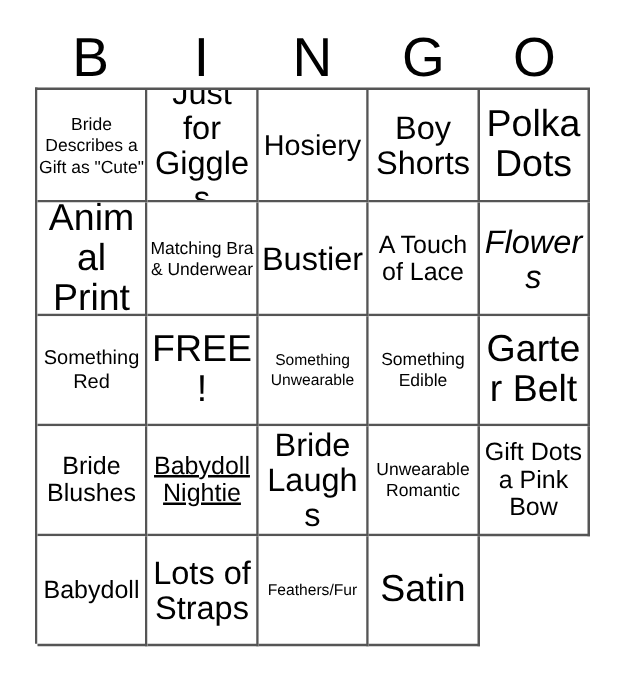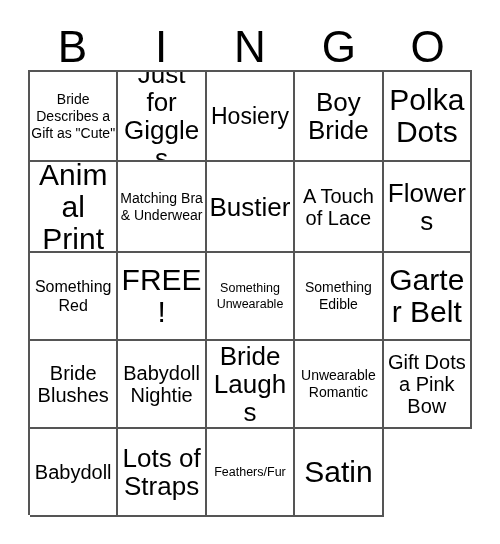--- a/index.html
+++ b/index.html
@@ -108,40 +108,40 @@
     <div class="cell sz-xs" style="border-right-color: rgb(85, 85, 85); border-bottom-color: rgb(85, 85, 85);">
       <span class="cell-text">Bride Describes a Gift as "Cute"</span>
     </div>
     <div class="cell sz-xl" style="border-right-color: rgb(85, 85, 85); border-bottom-color: rgb(85, 85, 85);">
       <span class="cell-text">Just for Giggles</span>
     </div>
     <div class="cell sz-lg" style="border-right-color: rgb(85, 85, 85); border-bottom-color: rgb(85, 85, 85);">
       <span class="cell-text">Hosiery</span>
     </div>
     <div class="cell sz-xl" style="border-right-color: rgb(85, 85, 85); border-bottom-color: rgb(85, 85, 85);">
-      <span class="cell-text">Boy Bride</span>
+      <span class="cell-text">Boy Shorts</span>
     </div>
     <div class="cell sz-xxl" style="border-right-color: rgb(85, 85, 85); border-bottom-color: rgb(85, 85, 85);">
       <span class="cell-text">Polka Dots</span>
     </div>
 
     <div class="cell sz-xxl" style="border-right-color: rgb(85, 85, 85); border-bottom-color: rgb(85, 85, 85);">
       <span class="cell-text">Animal Print</span>
     </div>
     <div class="cell sz-xs" style="border-right-color: rgb(85, 85, 85); border-bottom-color: rgb(85, 85, 85);">
       <span class="cell-text">Matching Bra &amp; Underwear</span>
     </div>
     <div class="cell sz-xl" style="border-right-color: rgb(85, 85, 85); border-bottom-color: rgb(85, 85, 85);">
       <span class="cell-text">Bustier</span>
     </div>
     <div class="cell sz-md" style="border-right-color: rgb(85, 85, 85); border-bottom-color: rgb(85, 85, 85);">
       <span class="cell-text">A Touch of Lace</span>
     </div>
 
-    <div class="cell sz-xl" style="border-right-color: rgb(85, 85, 85); border-bottom-color: rgb(85, 85, 85);">
+    <div class="cell sz-xl" style="border-right-color: rgb(85, 85, 85); border-bottom-color: rgb(85, 85, 85); font-style: italic;">
       <span class="cell-text">Flowers</span>
     </div>
     <div class="cell sz-sm" style="border-right-color: rgb(85, 85, 85); border-bottom-color: rgb(85, 85, 85);">
       <span class="cell-text">Something Red</span>
     </div>
     <div class="cell sz-xxl" style="border-right-color: rgb(85, 85, 85); border-bottom-color: rgb(85, 85, 85);">
       <span class="cell-text">FREE!</span>
     </div>
     <div class="cell sz-xxs" style="border-right-color: rgb(85, 85, 85); border-bottom-color: rgb(85, 85, 85);">
       <span class="cell-text">Something Unwearable</span>
@@ -149,21 +149,21 @@
     <div class="cell sz-xs" style="border-right-color: rgb(85, 85, 85); border-bottom-color: rgb(85, 85, 85);">
       <span class="cell-text">Something Edible</span>
     </div>
 
     <div class="cell sz-xxl" style="border-right-color: rgb(85, 85, 85); border-bottom-color: rgb(85, 85, 85);">
       <span class="cell-text">Garter Belt</span>
     </div>
     <div class="cell sz-md" style="border-right-color: rgb(85, 85, 85); border-bottom-color: rgb(85, 85, 85);">
       <span class="cell-text">Bride Blushes</span>
     </div>
-    <div class="cell sz-md" style="border-right-color: rgb(85, 85, 85); border-bottom-color: rgb(85, 85, 85);">
+    <div class="cell sz-md" style="border-right-color: rgb(85, 85, 85); border-bottom-color: rgb(85, 85, 85); text-decoration: underline;">
       <span class="cell-text">Babydoll Nightie</span>
     </div>
     <div class="cell sz-xl" style="border-right-color: rgb(85, 85, 85); border-bottom-color: rgb(85, 85, 85);">
       <span class="cell-text">Bride Laughs</span>
     </div>
     <div class="cell sz-xs" style="border-right-color: rgb(85, 85, 85); border-bottom-color: rgb(85, 85, 85);">
       <span class="cell-text">Unwearable Romantic</span>
     </div>
 
     <div class="cell sz-md" style="border-right-color: rgb(85, 85, 85); border-bottom-color: rgb(85, 85, 85);">

